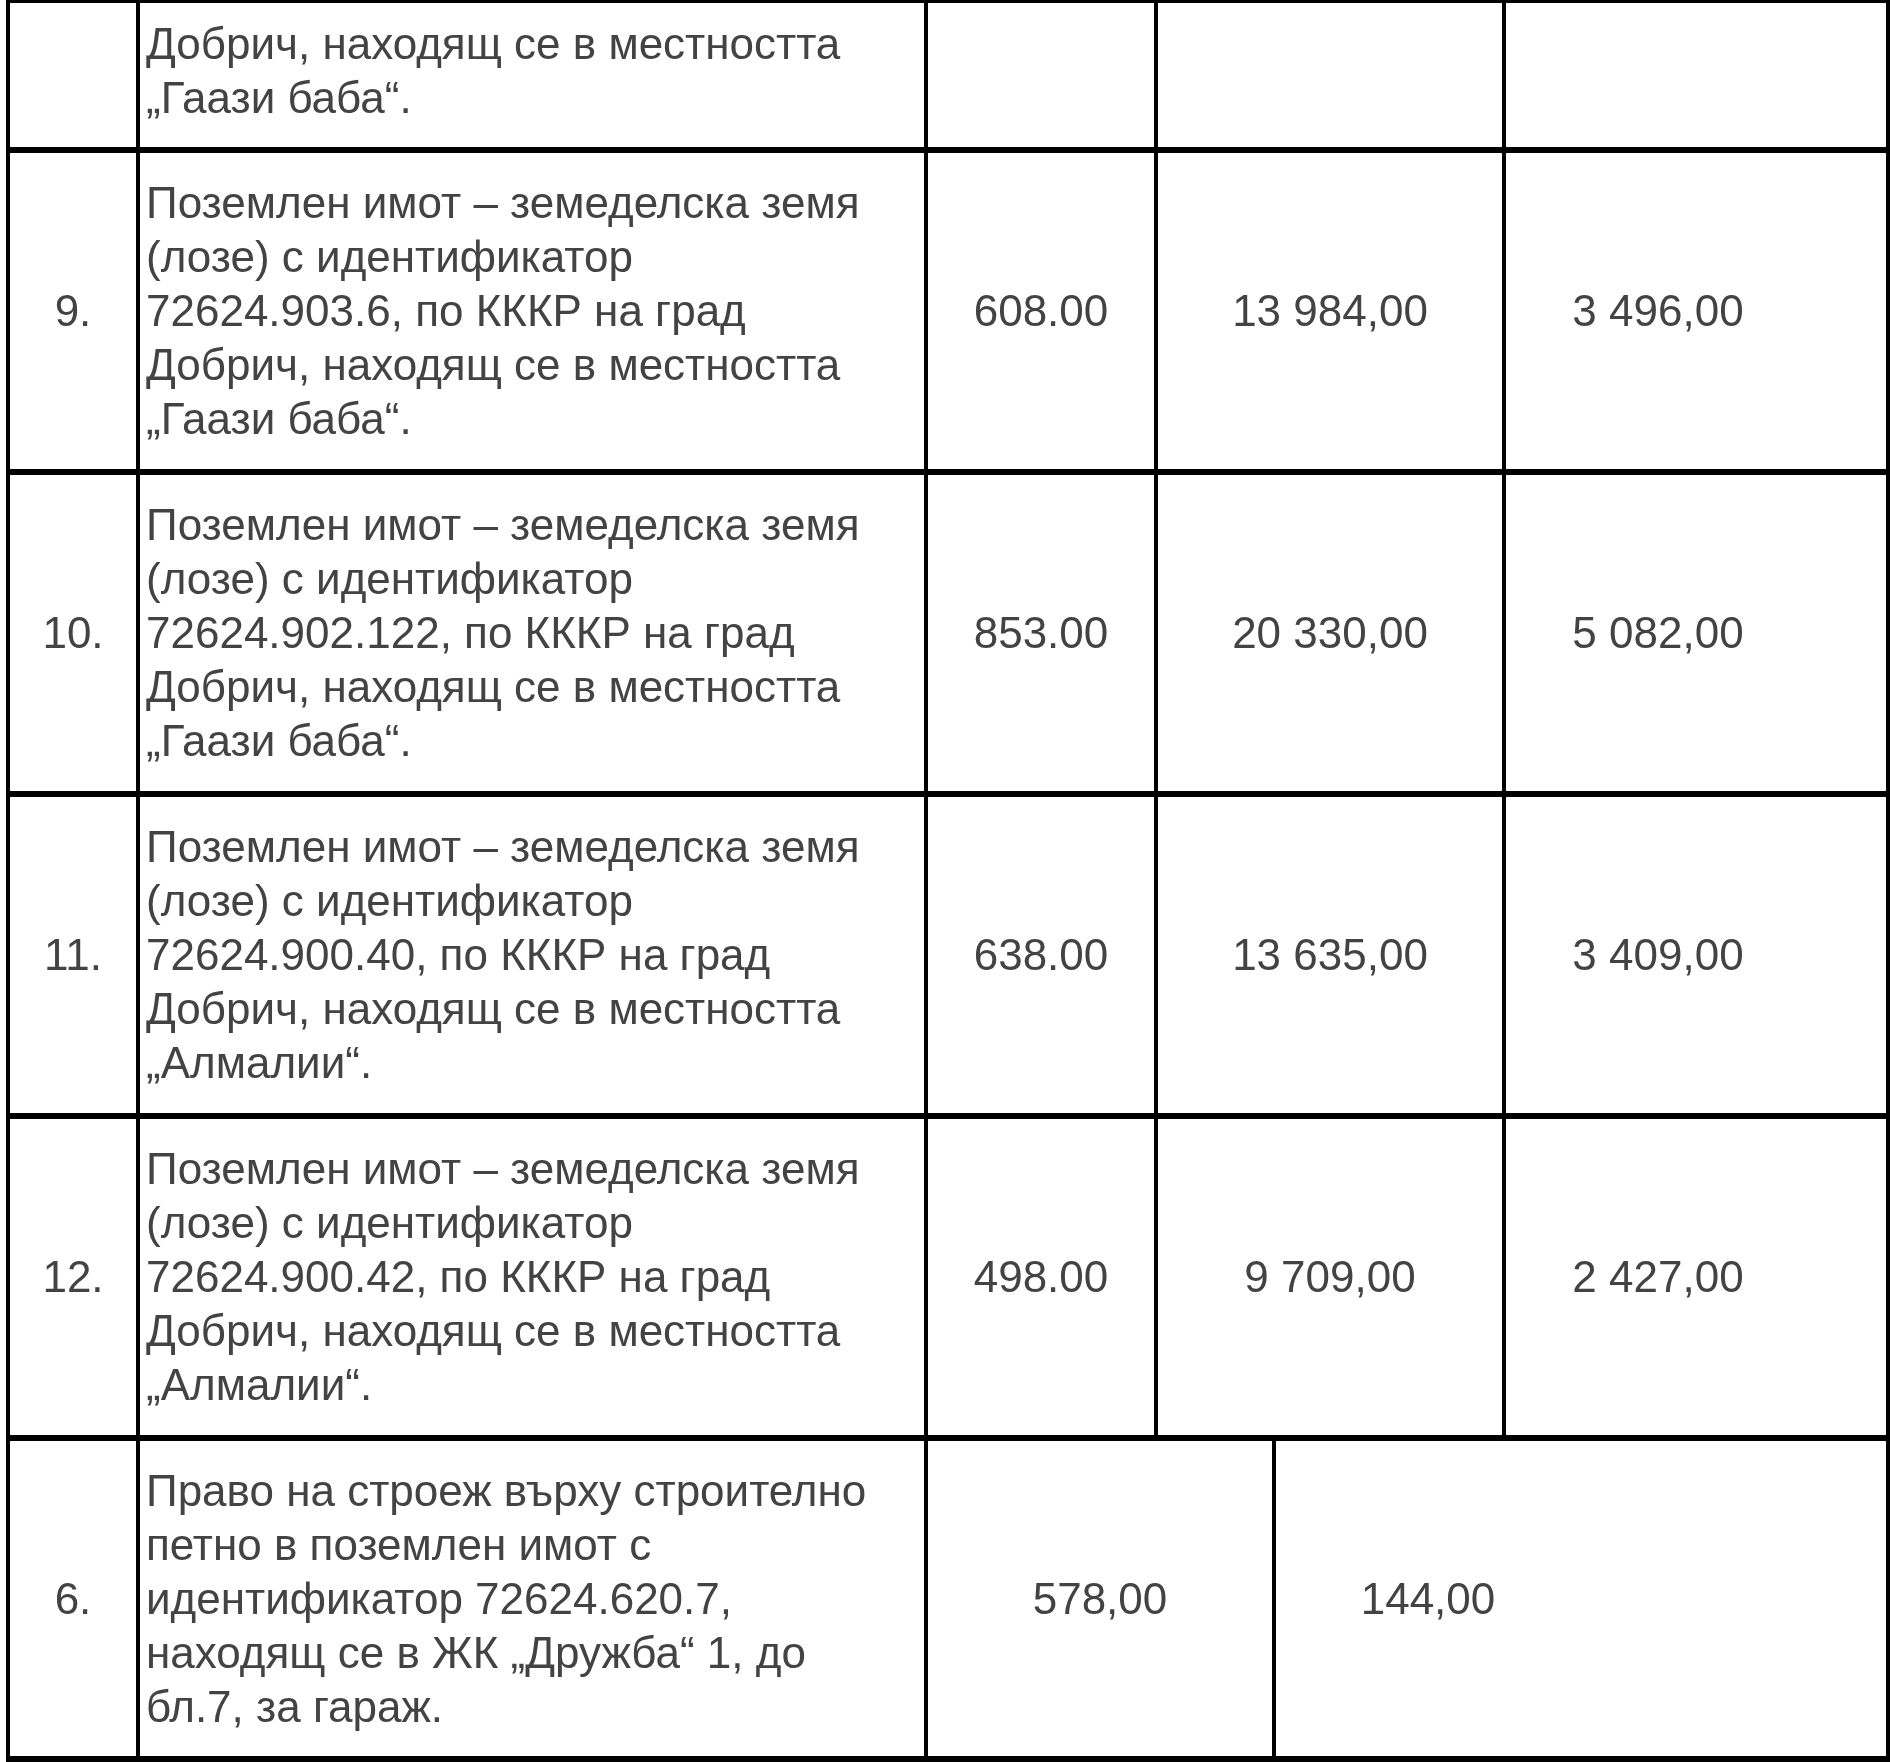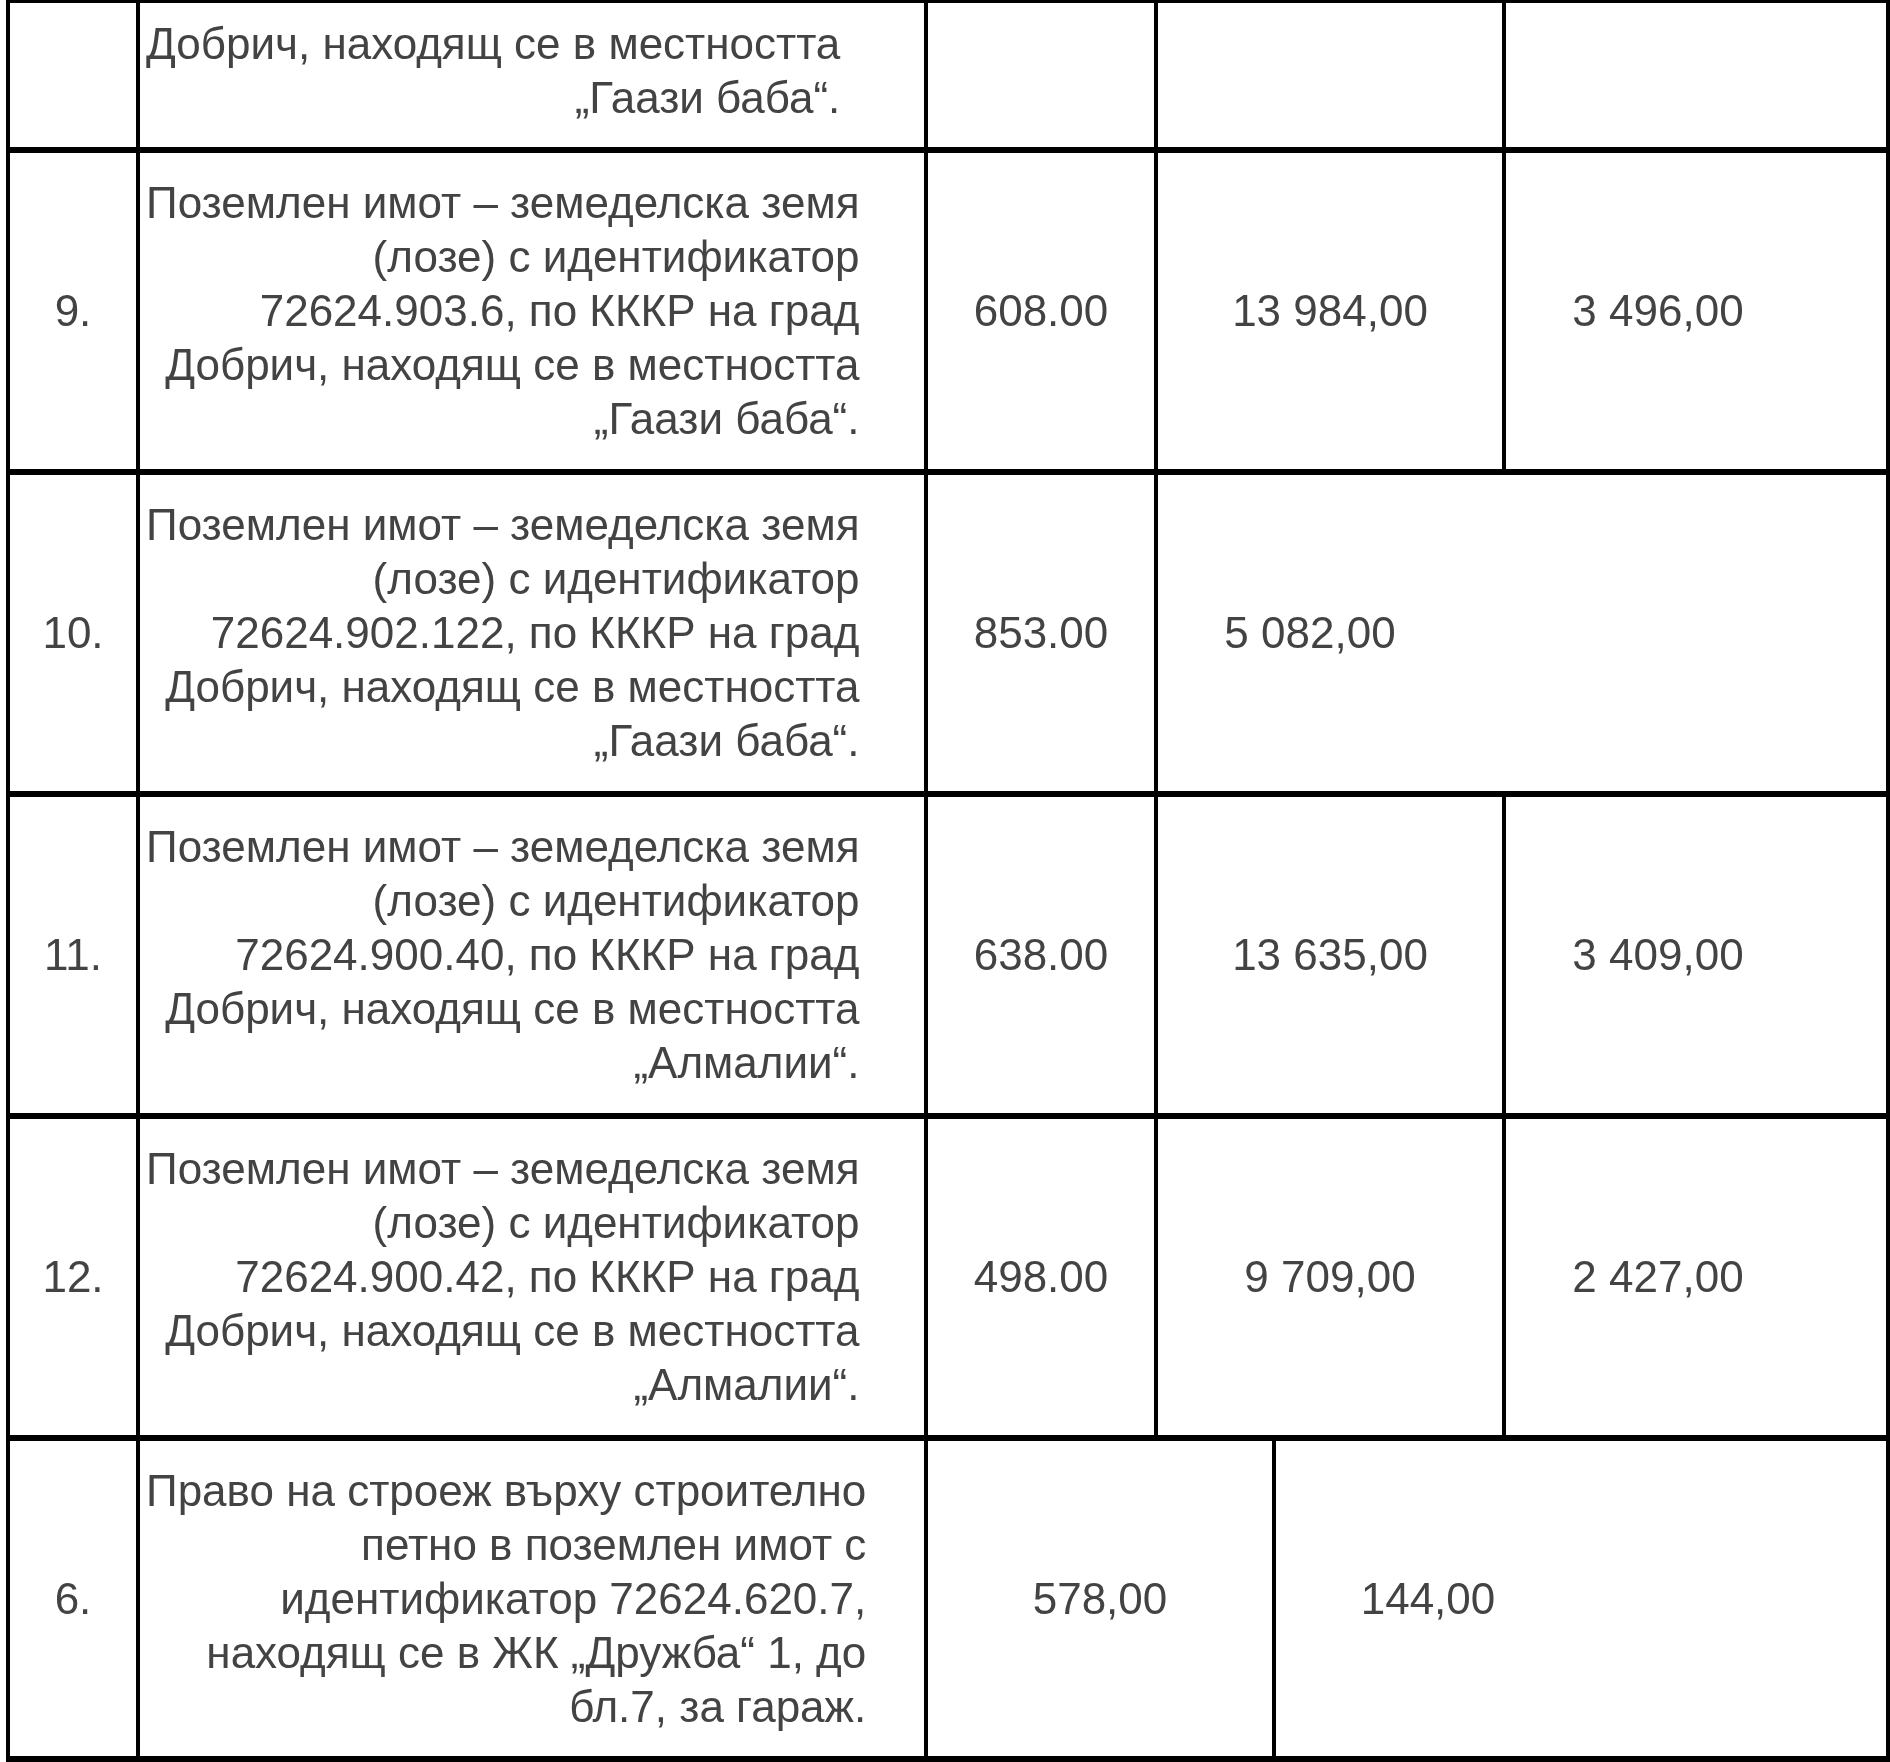--- a/index.html
+++ b/index.html
@@ -40,21 +40,21 @@
   .c-num {
     width: 130px;
     justify-content: center;
   }
   .c-desc {
     width: 788px;
     padding-left: 6px;
     padding-right: 30px;
     box-sizing: border-box;
     white-space: pre-line;
-    text-align: right;
+    text-align: left;
   }
   .carryover .c-desc {
     align-items: flex-start;
     padding-top: 14px;
   }
   .c-area  { width: 230px; justify-content: center; }
   .c-val1  { width: 348px; justify-content: center; text-align: right; }
   .c-val2  { width: 304px; justify-content: center; }
 </style>
 </head>
@@ -84,20 +84,21 @@
   </div>
 
   <div class="row">
     <div class="cell c-num">10.</div>
     <div class="cell c-desc">Поземлен имот – земеделска земя
 (лозе) с идентификатор
 72624.902.122, по КККР на град
 Добрич, находящ се в местността
 „Гаази баба“.</div>
     <div class="cell c-area">853.00</div>
+    <div class="cell c-val1">20 330,00</div>
     <div class="cell c-val2 c-last">5 082,00</div>
   </div>
 
   <div class="row">
     <div class="cell c-num">11.</div>
     <div class="cell c-desc">Поземлен имот – земеделска земя
 (лозе) с идентификатор
 72624.900.40, по КККР на град
 Добрич, находящ се в местността
 „Алмалии“.</div>

